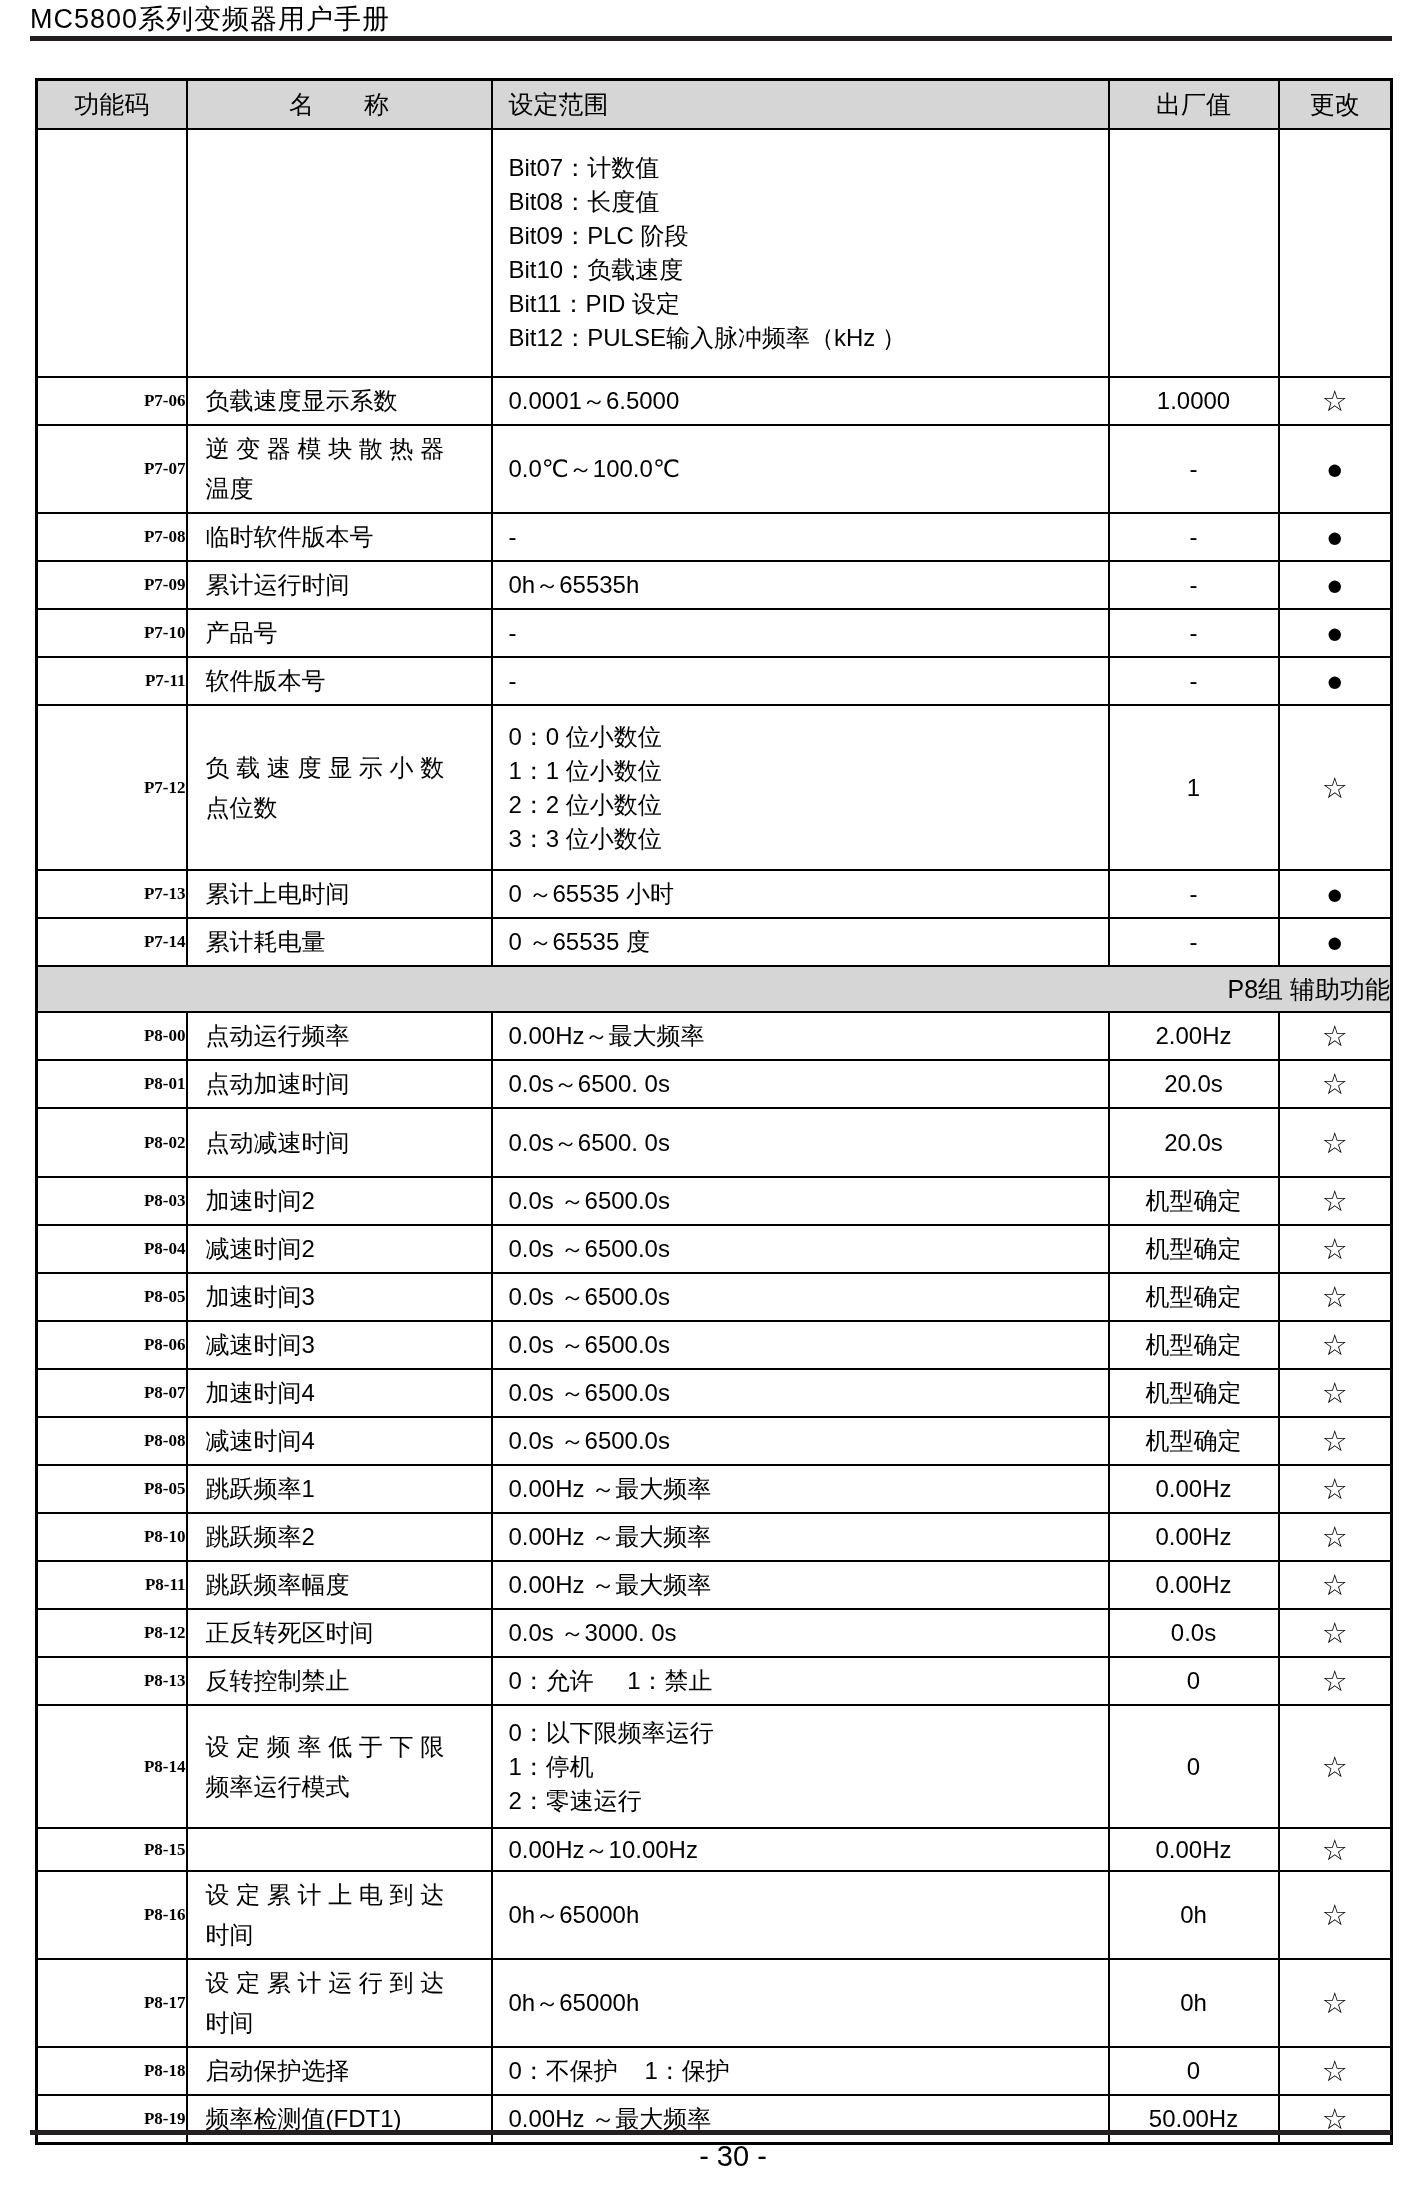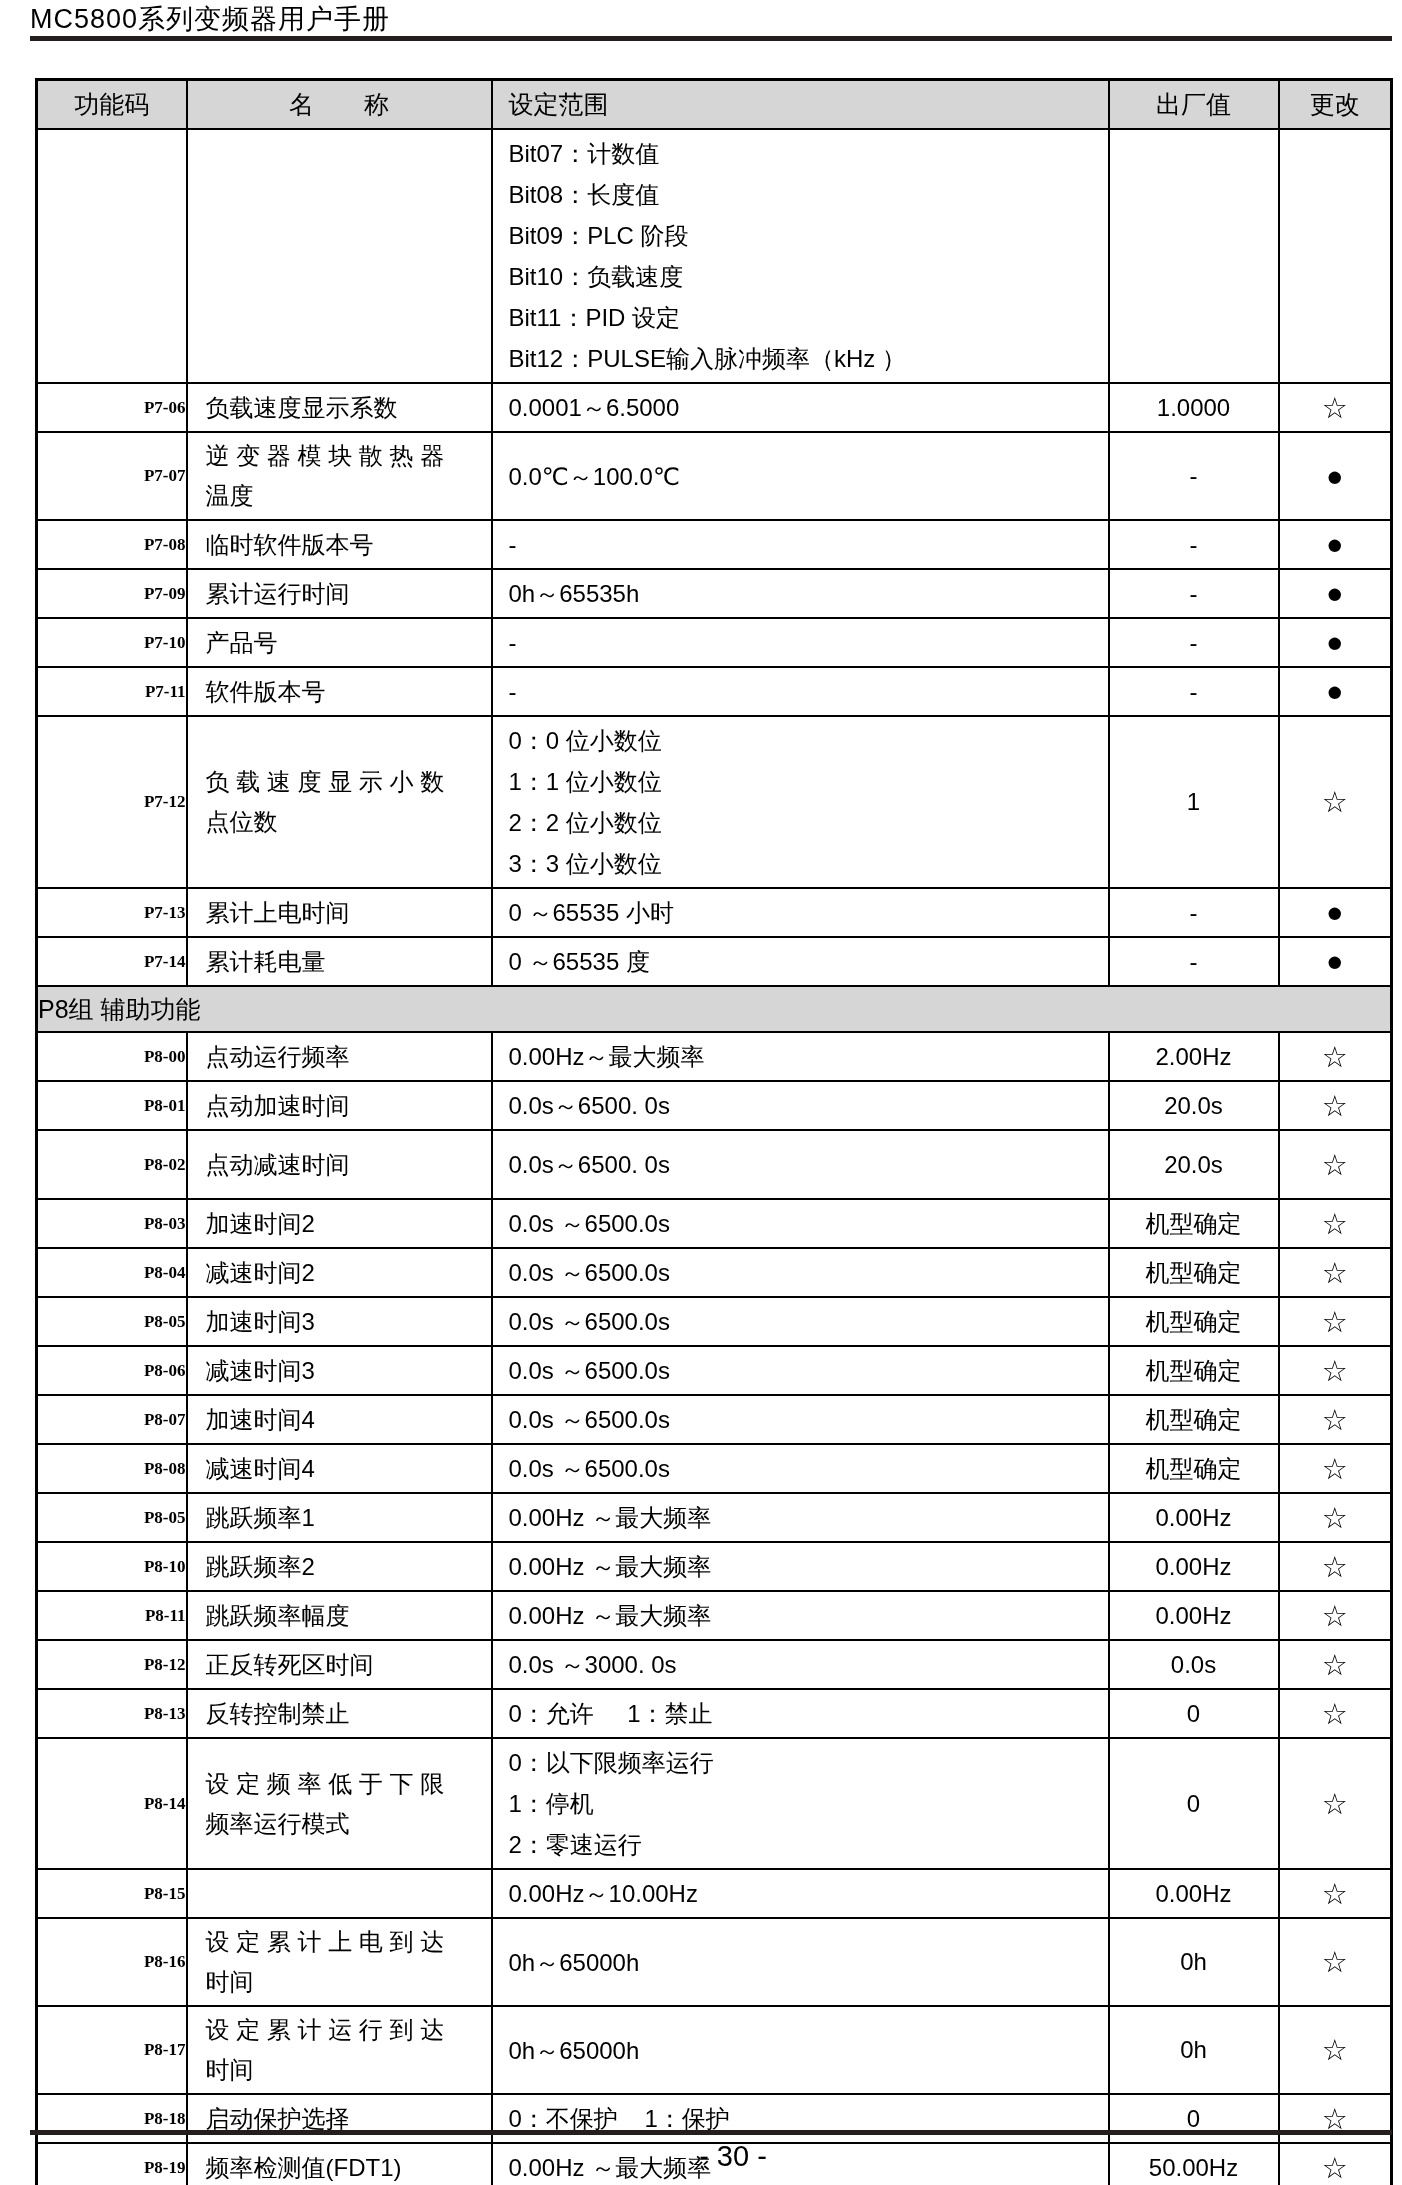--- a/index.html
+++ b/index.html
@@ -39,26 +39,26 @@
   }
   th.h-code, th.h-factory, th.h-change, th.h-name { text-align:center; }
   th.h-range { text-align:left; padding-left:16px; }
   .param-table td {
     font-size:24px;
     vertical-align:middle;
     padding:2px 4px;
   }
   td.c-code   { text-align:right; font-weight:bold; font-size:17px; padding:0;font-family:Liberation Serif, serif; }
   td.c-name   { text-align:left; padding:3px 6px 3px 18px; white-space:pre-wrap; line-height:40px; }
-  td.c-range  { text-align:left; padding:3px 6px 3px 16px; white-space:pre-wrap; line-height:41px; }
+  td.c-range  { text-align:left; padding:3px 6px 3px 16px; white-space:pre-wrap; line-height:34px; }
   td.c-factory{ text-align:center; }
   td.c-change { text-align:center; font-size:29px; }
   td.group-cell {
     background:#d6d6d6;
-    text-align:left;
+    text-align:right;
     font-size:25px;
     padding:0;
   }
   .footer-rule {
     position:absolute; left:30px; top:2130px;
     width:1362px; height:5px; background:#241e1e;
   }
   .page-number {
     position:absolute; left:0; top:2140px;
     width:1402px; text-align:center;

